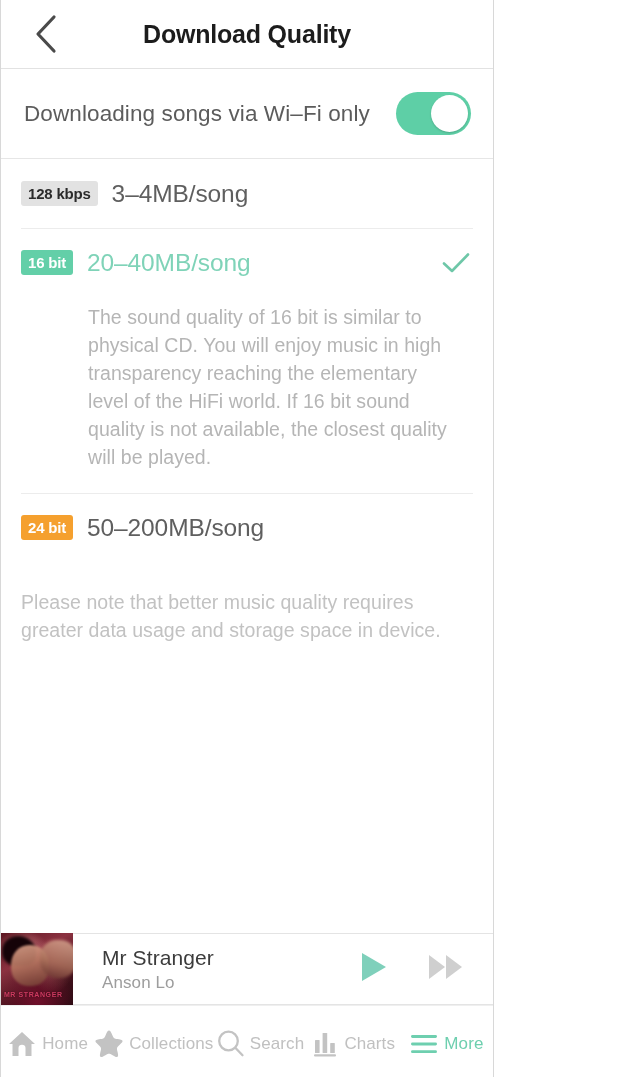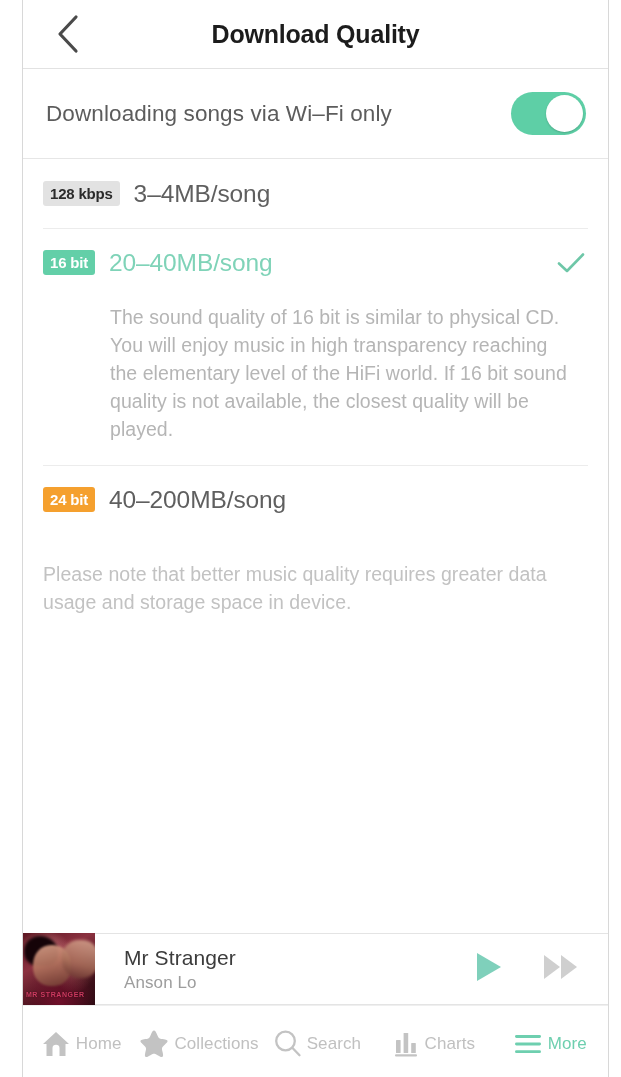--- a/index.html
+++ b/index.html
@@ -8,28 +8,27 @@
     width: 621px;
     height: 1077px;
     background: #ffffff;
     font-family: "Liberation Sans", sans-serif;
     -webkit-font-smoothing: antialiased;
     overflow: hidden;
   }
 
   .phone {
     position: relative;
-    width: 587px;
+    width: 494px;
     height: 1077px;
     background: #ffffff;
     display: flex;
     flex-direction: column;
     border-left: 1px solid #d8d8d8;
     border-right: 1px solid #d8d8d8;
-    margin-left: 22px;
   }
 
   
   .header {
     position: relative;
     height: 69px;
     flex: 0 0 69px;
     background: #ffffff;
     border-bottom: 1px solid #e2e2e2;
     display: flex;
@@ -346,21 +345,21 @@
         <svg width="28" height="22" viewBox="0 0 28 22" fill="none">
           <path d="M2 11.5 L10 19 L26 2.5" stroke="#6ec7a8" stroke-width="2.6" stroke-linecap="round" stroke-linejoin="round"></path>
         </svg>
       </span>
     </div>
 
     <div class="q-desc">The sound quality of 16 bit is similar to physical CD. You will enjoy music in high transparency reaching the elementary level of the HiFi world. If 16 bit sound quality is not available, the closest quality will be played.</div>
 
     <div class="q-row">
       <span class="badge orange">24 bit</span>
-      <span class="q-label">40–200MB/song</span>
+      <span class="q-label">50–200MB/song</span>
     </div>
   </div>
 
   <div class="note">Please note that better music quality requires greater data usage and storage space in device.</div>
 
   <div class="spacer"></div>
 
   <div class="player">
     <div class="art">
       <div class="art-inner">

